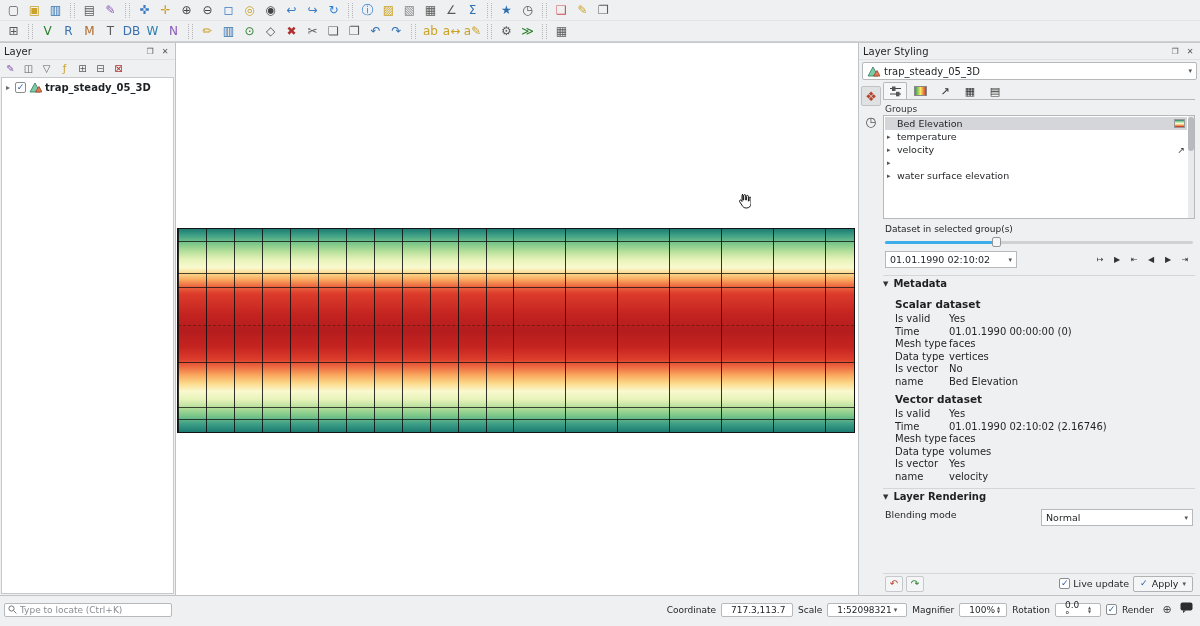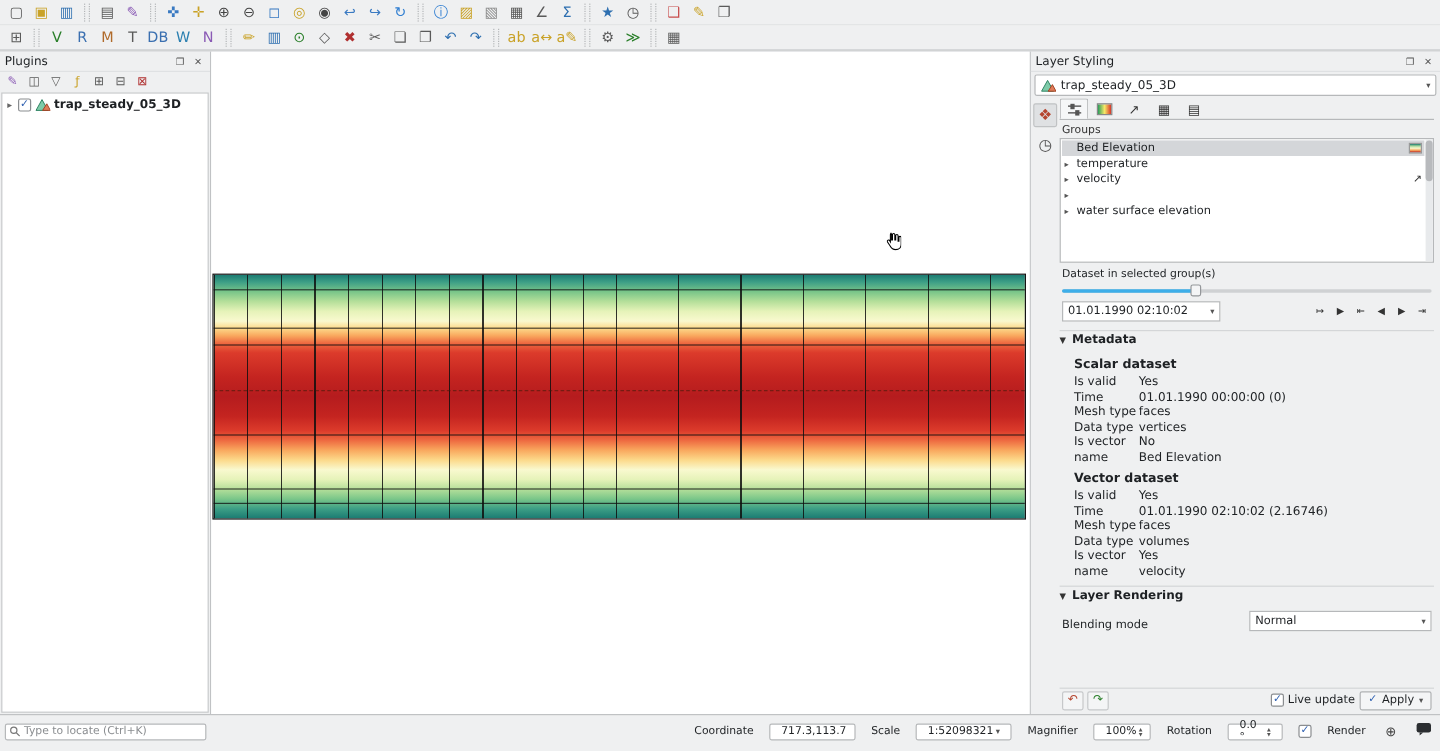--- a/index.html
+++ b/index.html
@@ -72,31 +72,31 @@
 .time-row .combo{width:132px;justify-content:space-between}
 #playback{margin-left:auto;display:flex;align-items:center;gap:1px}
 .pbtn{min-width:16px;height:16px;display:flex;align-items:center;justify-content:center;font-size:8px;color:#333;border-radius:2px;padding:0 2px}
 .sec-hdr{height:16px;display:flex;align-items:center;gap:5px;font-size:10px;border-top:1px solid #d4d6d8;margin-top:3px;font-weight:bold}
 .sec-hdr .car{font-size:7px;color:#333}
 .meta{padding:2px 0 2px 12px;font-size:10px}
 .meta-title{font-weight:bold;font-size:10.5px;margin:5px 0 3px}
 .kv{display:flex;line-height:12.5px}
 .k{width:54px}
 .v{flex:1;white-space:nowrap}
-.blend-row{display:flex;align-items:flex-end;margin:5px 2px 2px;gap:11px;font-size:9.5px}
+.blend-row{display:flex;align-items:flex-start;margin:5px 2px 2px;gap:11px;font-size:9.5px}
 .blend-row .combo{margin-left:auto;width:152px;justify-content:space-between}
 .sp-spacer{flex:1}
 .sp-footer{height:20px;display:flex;align-items:center;gap:4px;border-top:1px solid #d4d6d8;padding:0 2px}
 .ftr-btn{width:18px;height:16px;display:flex;align-items:center;justify-content:center;font-size:10px;border:1px solid #c6c8ca;border-radius:2px;background:#f4f5f6}
 .live{margin-left:auto;display:flex;align-items:center;gap:3px;font-size:9.5px}
 .cbx{width:11px;height:11px;border:1px solid #8a8d90;background:#fff;border-radius:2px;display:inline-flex;align-items:center;justify-content:center}
 .check{color:#2d5fb0;font-size:9px;line-height:9px}
 .apply-btn{display:flex;align-items:center;gap:4px;border:1px solid #b0b2b4;background:#f4f5f6;border-radius:2px;height:16px;padding:0 6px;font-size:9.5px}
 
-.statusbar{height:28px;display:flex;align-items:center;gap:13px;padding:0 4px;background:#eff0f1;border-top:1px solid #c0c2c4;font-size:9px}
+.statusbar{height:28px;display:flex;align-items:center;gap:5px;padding:0 4px;background:#eff0f1;border-top:1px solid #c0c2c4;font-size:9px}
 .locate{width:168px;height:14px;background:#fff;border:1px solid #b6b8ba;border-radius:2px;display:flex;align-items:center;gap:3px;padding:0 3px;color:#8a8d90}
 .sb-field{background:#fff;border:1px solid #b6b8ba;border-radius:2px;height:14px;display:flex;align-items:center;justify-content:space-between;padding:0 9px;gap:2px}
 .spins{display:flex;flex-direction:column;justify-content:center;line-height:4px}
 .spins i{font-style:normal;font-size:4px;color:#555}
 .flexsp{flex:1}
 .sb-icon{width:16px;height:15px;display:flex;align-items:center;justify-content:center;font-size:11px;color:#444}
 </style>
 </head>
 <body>
 
@@ -164,21 +164,21 @@
       <span class="tbtn" style="color: rgb(90, 90, 90);">⚙</span>
       <span class="tbtn" style="color: rgb(42, 127, 42);">≫</span>
       <span class="tsep"></span>
       <span class="tbtn" style="color: rgb(90, 90, 90);">▦</span>
     </div>
 
   <div class="main">
 
     <aside class="layers-panel">
       <div class="panel-title">
-        <span>Plugins</span>
+        <span>Layer</span>
         <span class="ph-btns" id="layersHdrBtns">
             <span class="ph-btn">❐</span>
             <span class="ph-btn">✕</span>
           </span>
       </div>
       <div class="layers-toolbar" id="layersToolbar">
           <span class="tbtn" style="color: rgb(138, 90, 181);">✎</span>
           <span class="tbtn" style="color: rgb(90, 90, 90);">◫</span>
           <span class="tbtn" style="color: rgb(90, 90, 90);">▽</span>
           <span class="tbtn" style="color: rgb(201, 162, 39);">ƒ</span>

